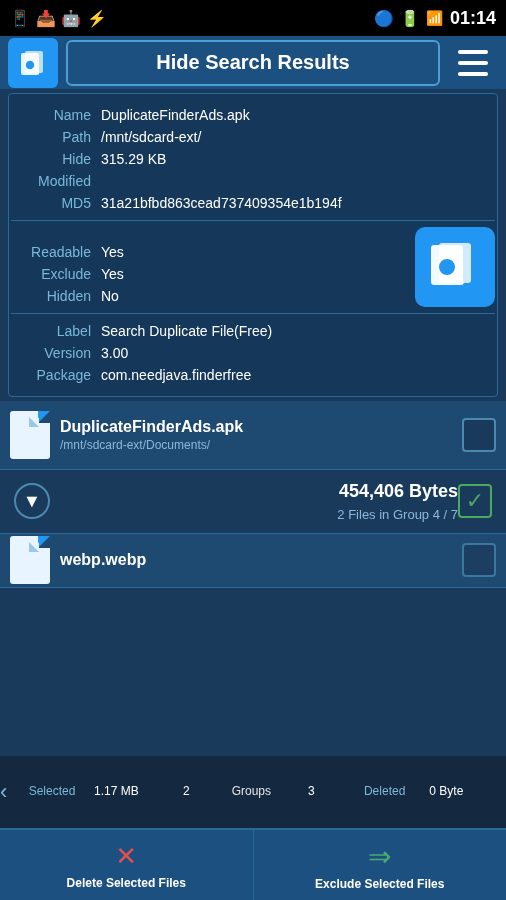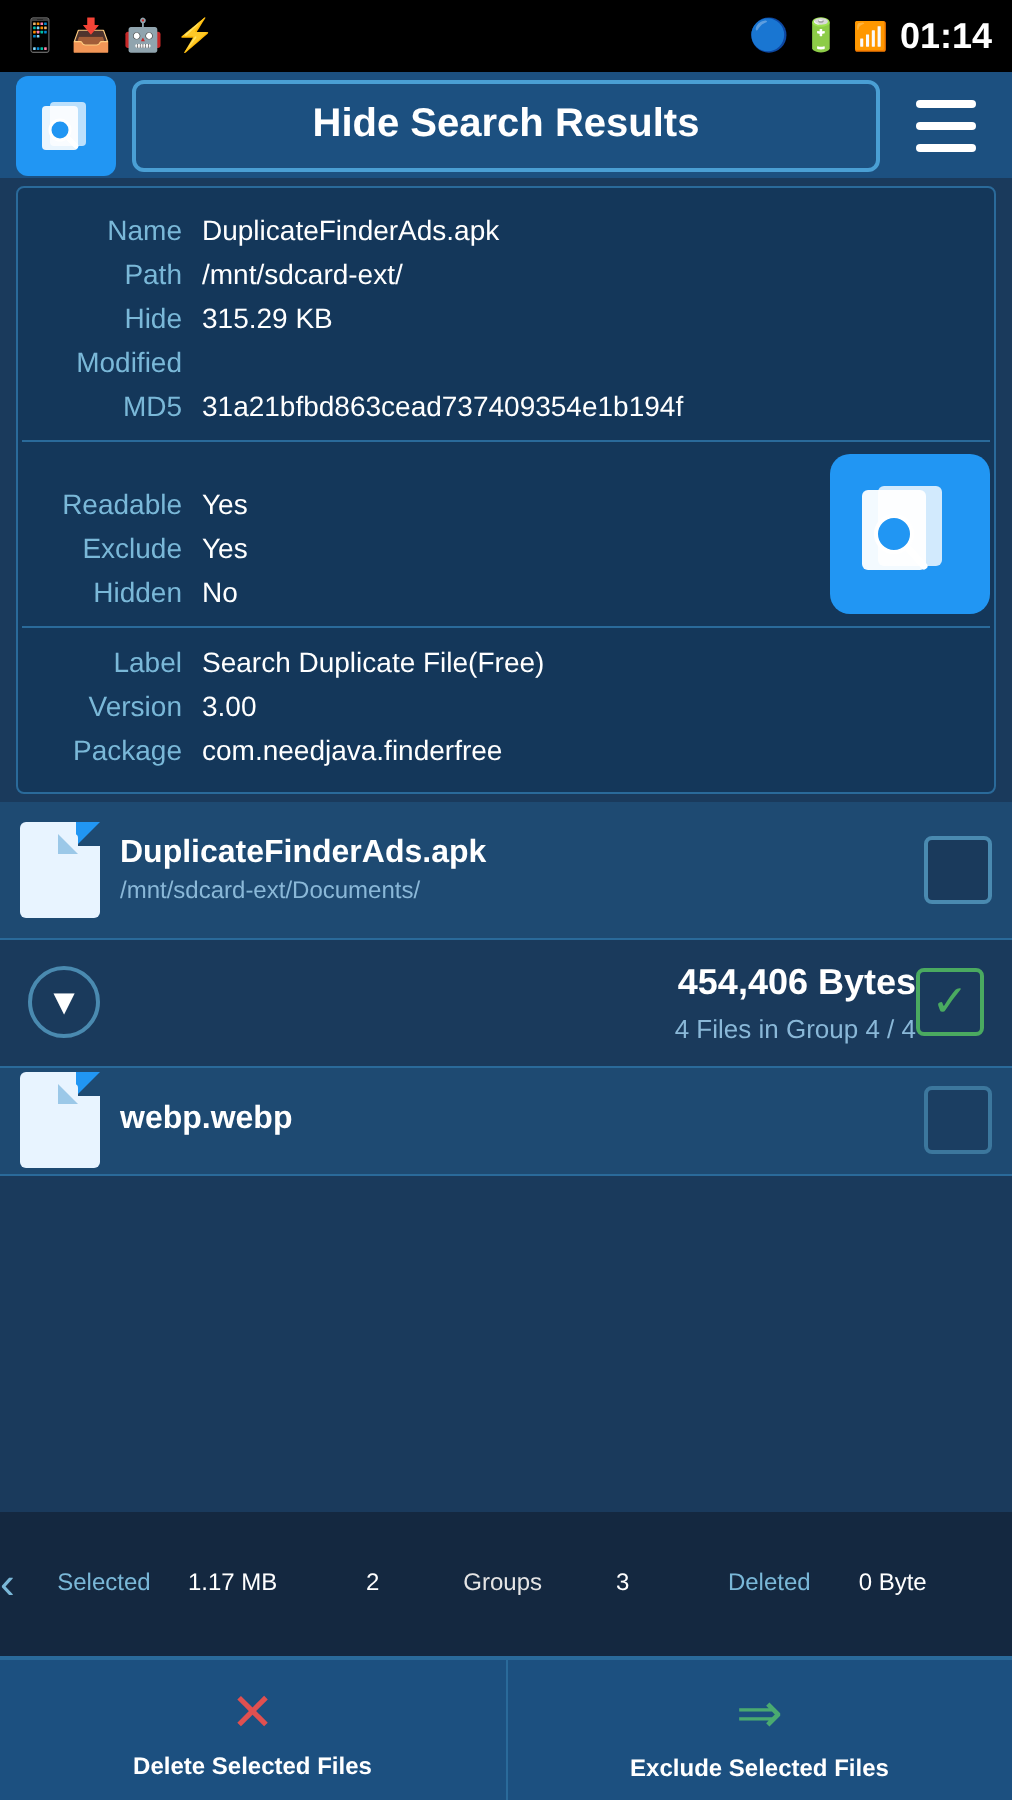--- a/index.html
+++ b/index.html
@@ -398,21 +398,21 @@
     <div class="file-name">DuplicateFinderAds.apk</div>
     <div class="file-path">/mnt/sdcard-ext/Documents/</div>
   </div>
   <div class="checkbox"></div>
 </div>
 
 <div class="group-info-bar">
   <div class="dropdown-btn">▼</div>
   <div class="group-info-text">
     <div class="group-info-bytes">454,406 Bytes</div>
-    <div class="group-info-files">4 Files in Group 4 / 4</div>
+    <div class="group-info-files">2 Files in Group 4 / 7</div>
   </div>
   <div class="checkbox-checked">✓</div>
 </div>
 
 <div class="file-item" style="height:54px; overflow:hidden;">
   <div class="file-icon">
     <svg width="30" height="36" viewBox="0 0 30 36" style="position:relative;z-index:1;">
       <rect x="0" y="0" width="24" height="36" rx="2" fill="#e8f4ff"></rect>
       <polygon points="14,0 24,10 14,10" fill="#9bc8e8"></polygon>
     </svg>

